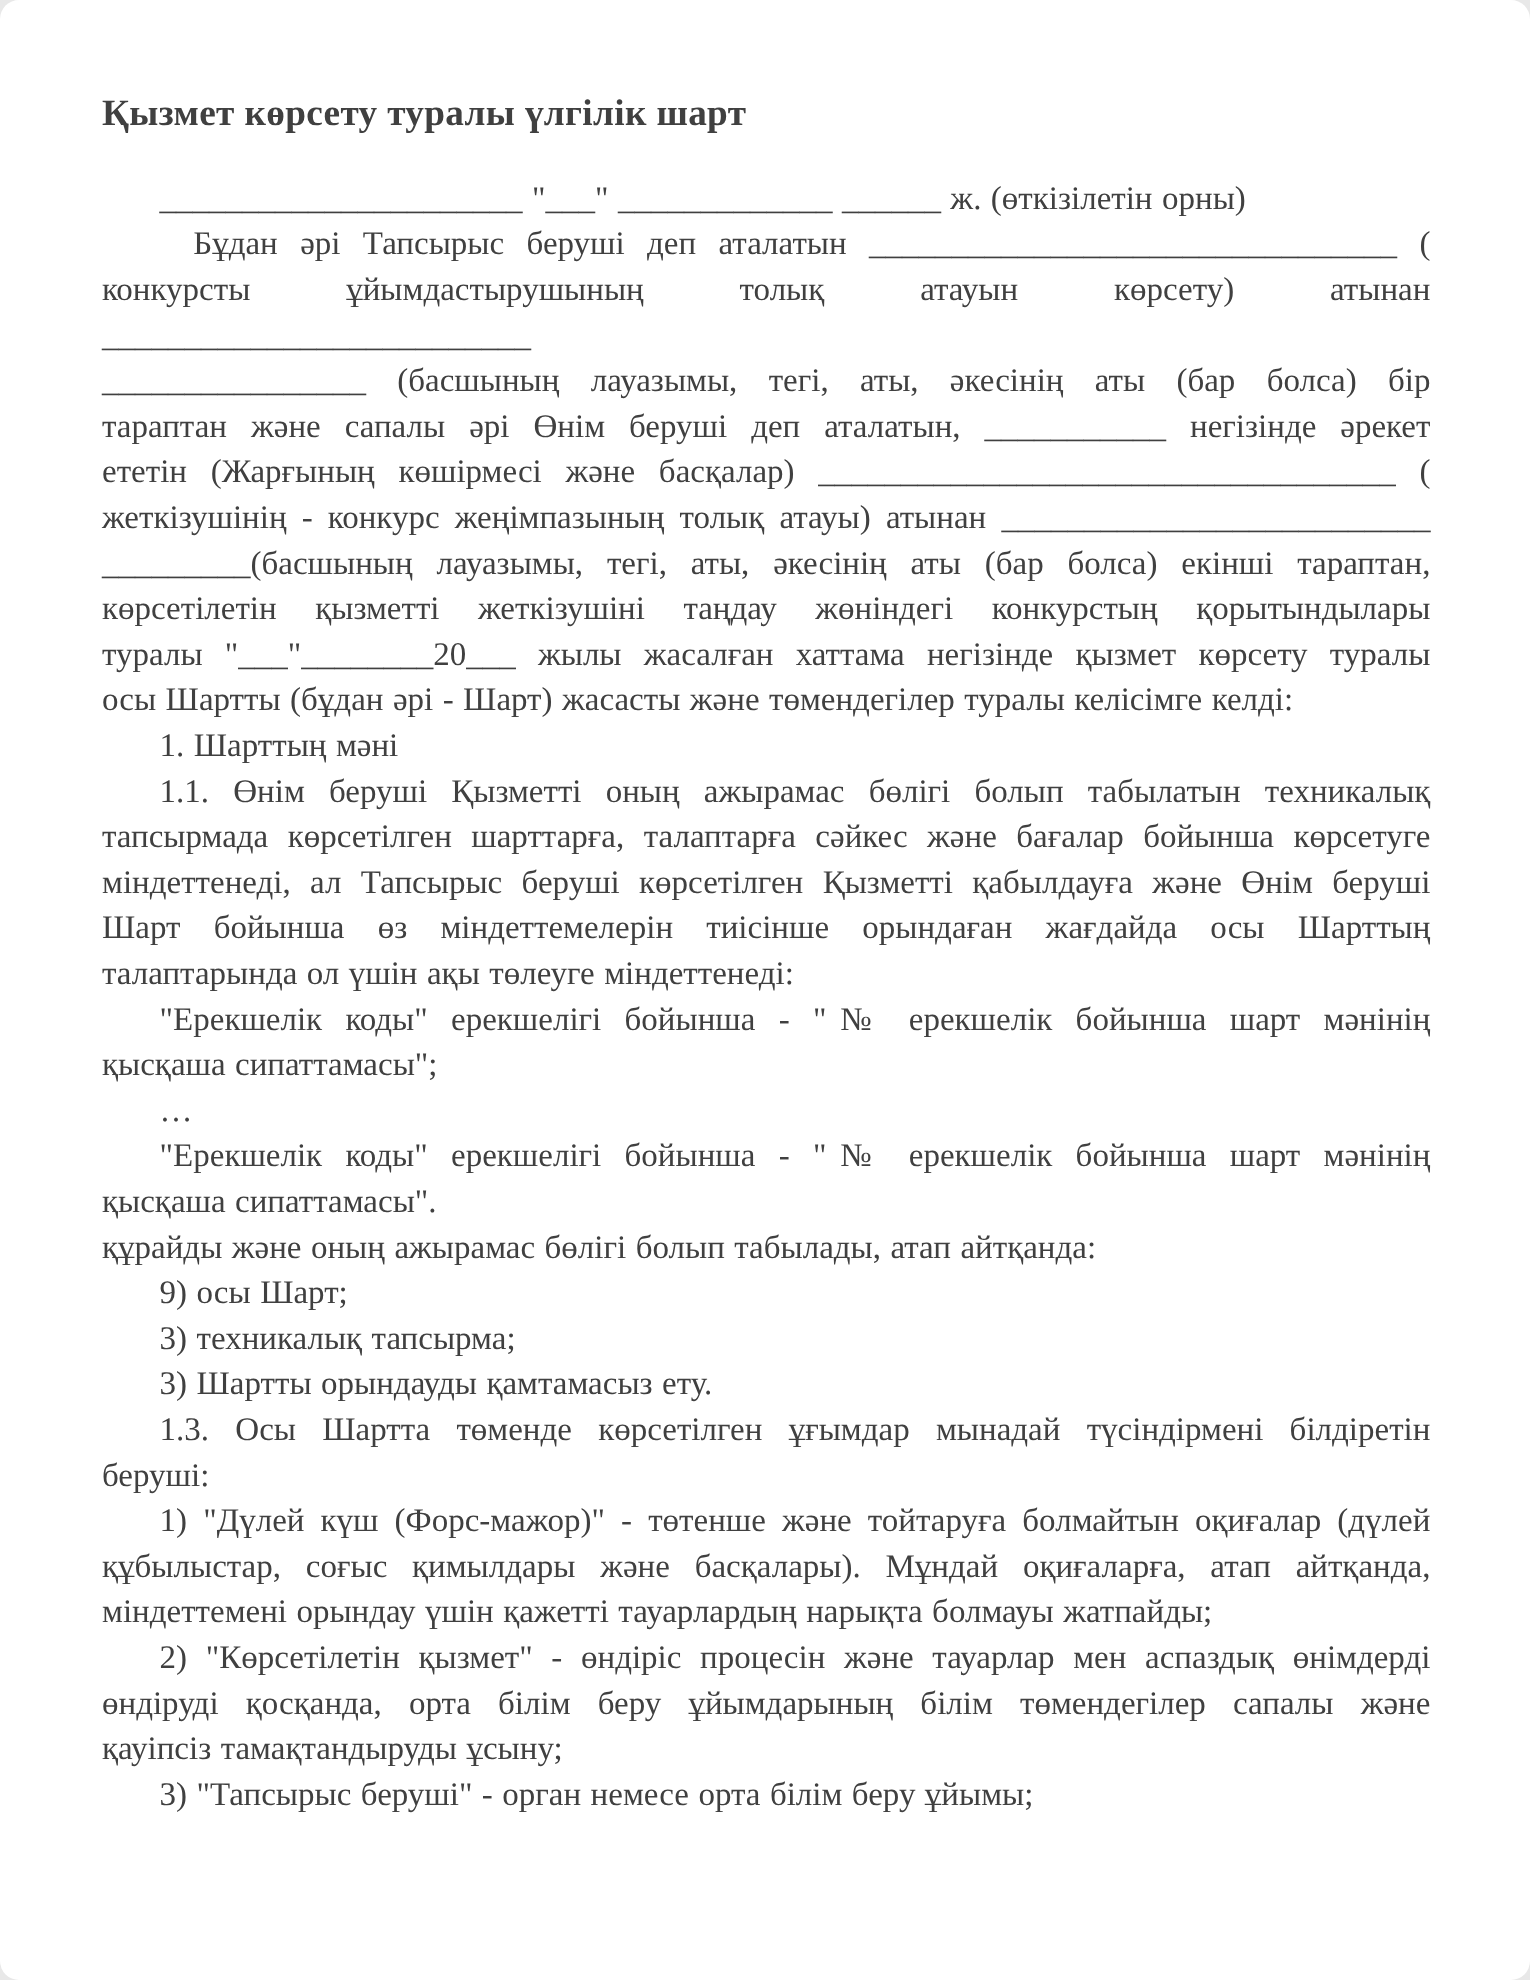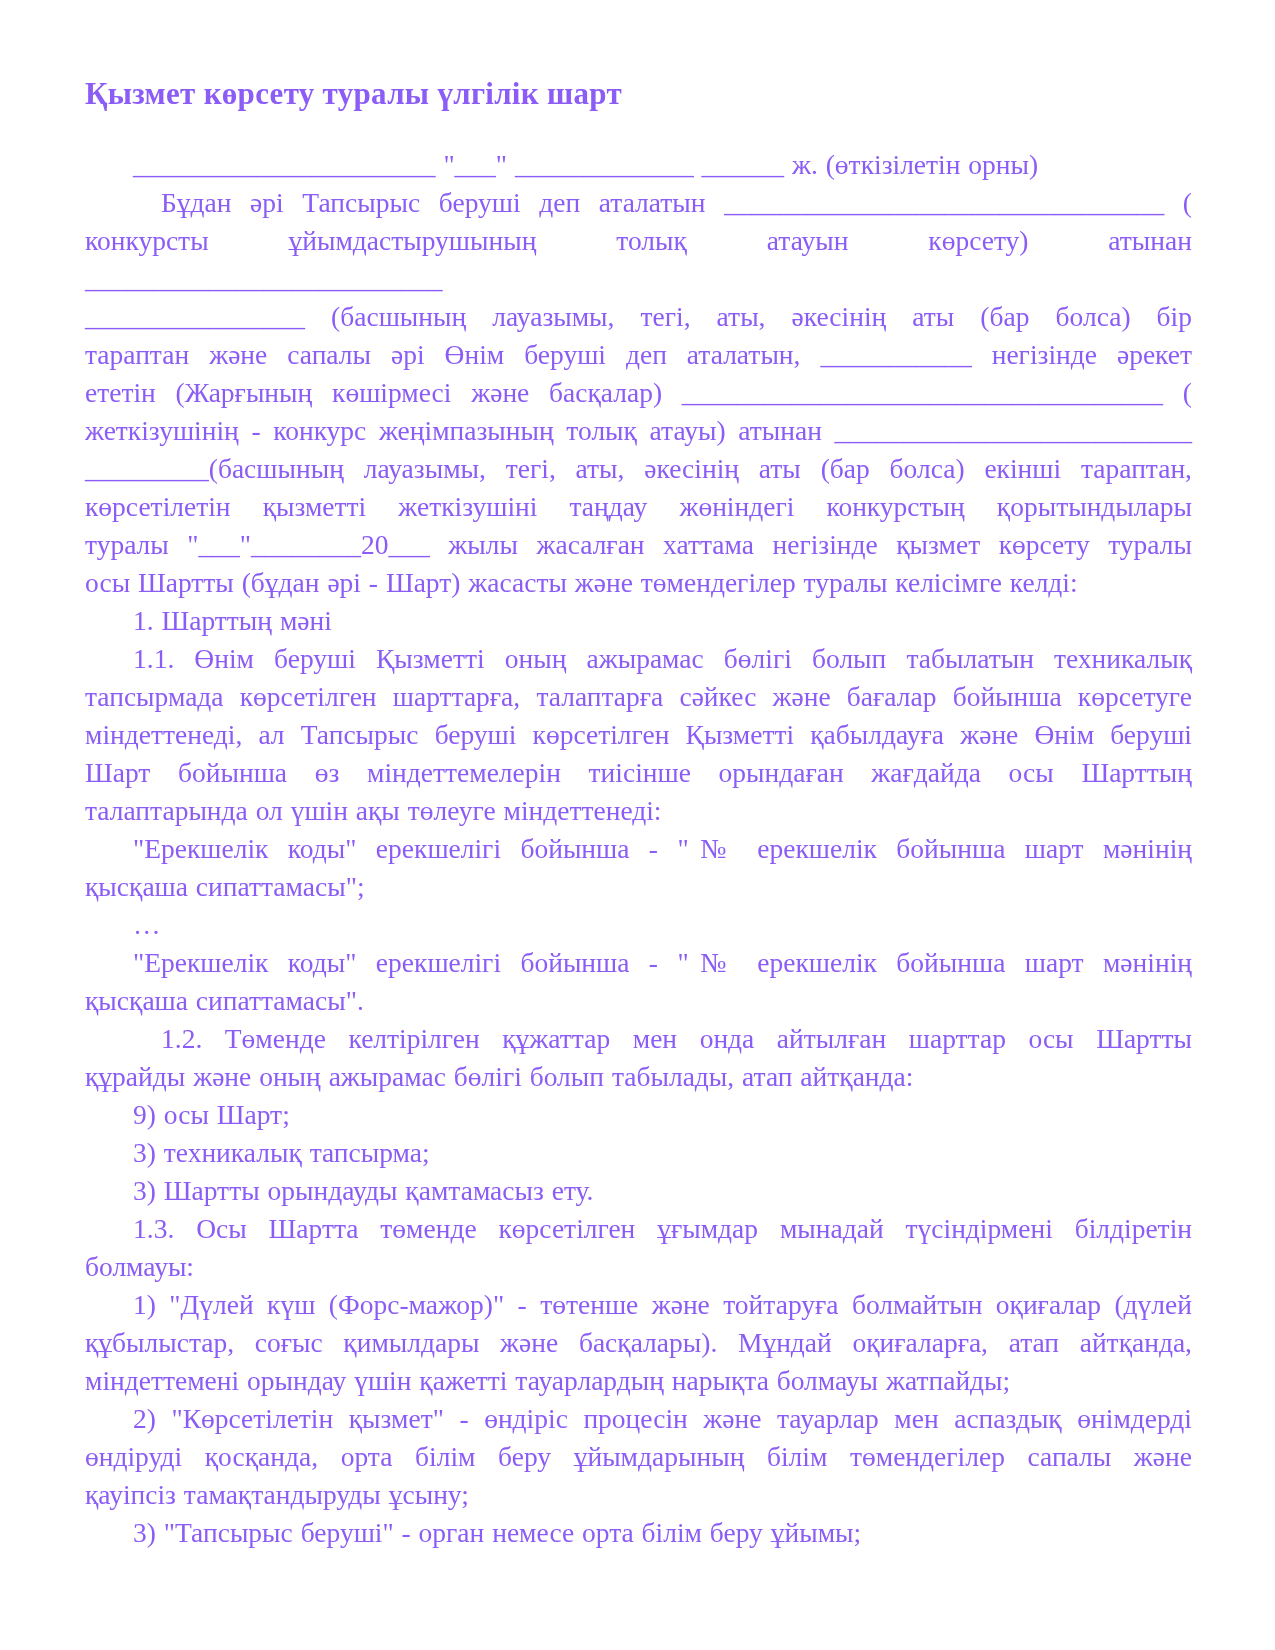--- a/index.html
+++ b/index.html
@@ -6,25 +6,26 @@
     margin: 0;
     padding: 0;
     background: #e8e8e8;
   }
   .page {
     position: relative;
     width: 1275px;
     height: 1650px;
     margin: 0 auto;
     background: #ffffff;
-    color: #8b5cf6;
+    color: #404040;
     box-sizing: border-box;
     padding: 74px 83px 40px 85px;
     font-family: "Liberation Serif", "DejaVu Serif", serif;
     overflow: hidden;
+    border-radius: 16px;
   }
   .title {
     font-family: "Liberation Serif", "DejaVu Serif", serif;
     font-weight: bold;
     font-size: 31px;
     line-height: 40px;
     margin: 0 0 32px 0;
     letter-spacing: 0.3px;
   }
   .doc-body {
@@ -67,27 +68,26 @@
       <div class="line j ind1">1.1. Өнім беруші Қызметті оның ажырамас бөлігі болып табылатын техникалық</div>
       <div class="line j">тапсырмада көрсетілген шарттарға, талаптарға сәйкес және бағалар бойынша көрсетуге</div>
       <div class="line j">міндеттенеді, ал Тапсырыс беруші көрсетілген Қызметті қабылдауға және Өнім беруші</div>
       <div class="line j">Шарт бойынша өз міндеттемелерін тиісінше орындаған жағдайда осы Шарттың</div>
       <div class="line">талаптарында ол үшін ақы төлеуге міндеттенеді:</div>
       <div class="line j ind1">"Ерекшелік коды" ерекшелігі бойынша - "№ ерекшелік бойынша шарт мәнінің</div>
       <div class="line">қысқаша сипаттамасы";</div>
       <div class="line ind1">…</div>
       <div class="line j ind1">"Ерекшелік коды" ерекшелігі бойынша - "№ ерекшелік бойынша шарт мәнінің</div>
       <div class="line">қысқаша сипаттамасы".</div>
-      <div class="line j ind2">1.2. Төменде келтірілген құжаттар мен онда айтылған шарттар осы Шартты</div>
       <div class="line">құрайды және оның ажырамас бөлігі болып табылады, атап айтқанда:</div>
       <div class="line ind1">9) осы Шарт;</div>
       <div class="line ind1">3) техникалық тапсырма;</div>
       <div class="line ind1">3) Шартты орындауды қамтамасыз ету.</div>
       <div class="line j ind1">1.3. Осы Шартта төменде көрсетілген ұғымдар мынадай түсіндірмені білдіретін</div>
-      <div class="line">болмауы:</div>
+      <div class="line">беруші:</div>
       <div class="line j ind1">1) "Дүлей күш (Форс-мажор)" - төтенше және тойтаруға болмайтын оқиғалар (дүлей</div>
       <div class="line j">құбылыстар, соғыс қимылдары және басқалары). Мұндай оқиғаларға, атап айтқанда,</div>
       <div class="line">міндеттемені орындау үшін қажетті тауарлардың нарықта болмауы жатпайды;</div>
       <div class="line j ind1">2) "Көрсетілетін қызмет" - өндіріс процесін және тауарлар мен аспаздық өнімдерді</div>
       <div class="line j">өндіруді қосқанда, орта білім беру ұйымдарының білім төмендегілер сапалы және</div>
       <div class="line">қауіпсіз тамақтандыруды ұсыну;</div>
       <div class="line ind1">3) "Тапсырыс беруші" - орган немесе орта білім беру ұйымы;</div>
     </div>
 </div>
 

